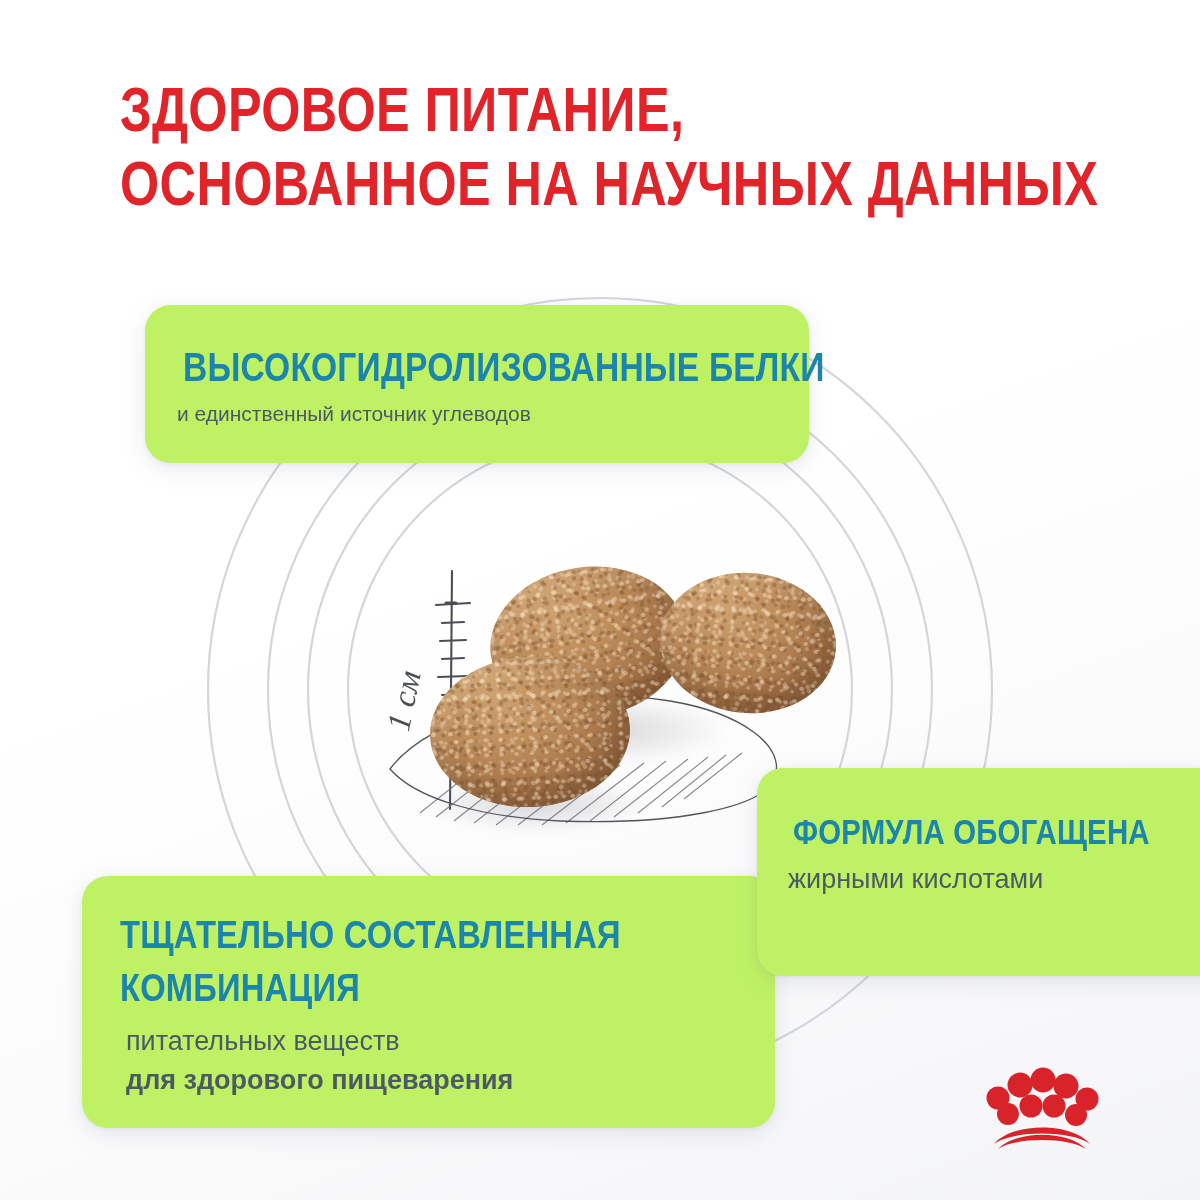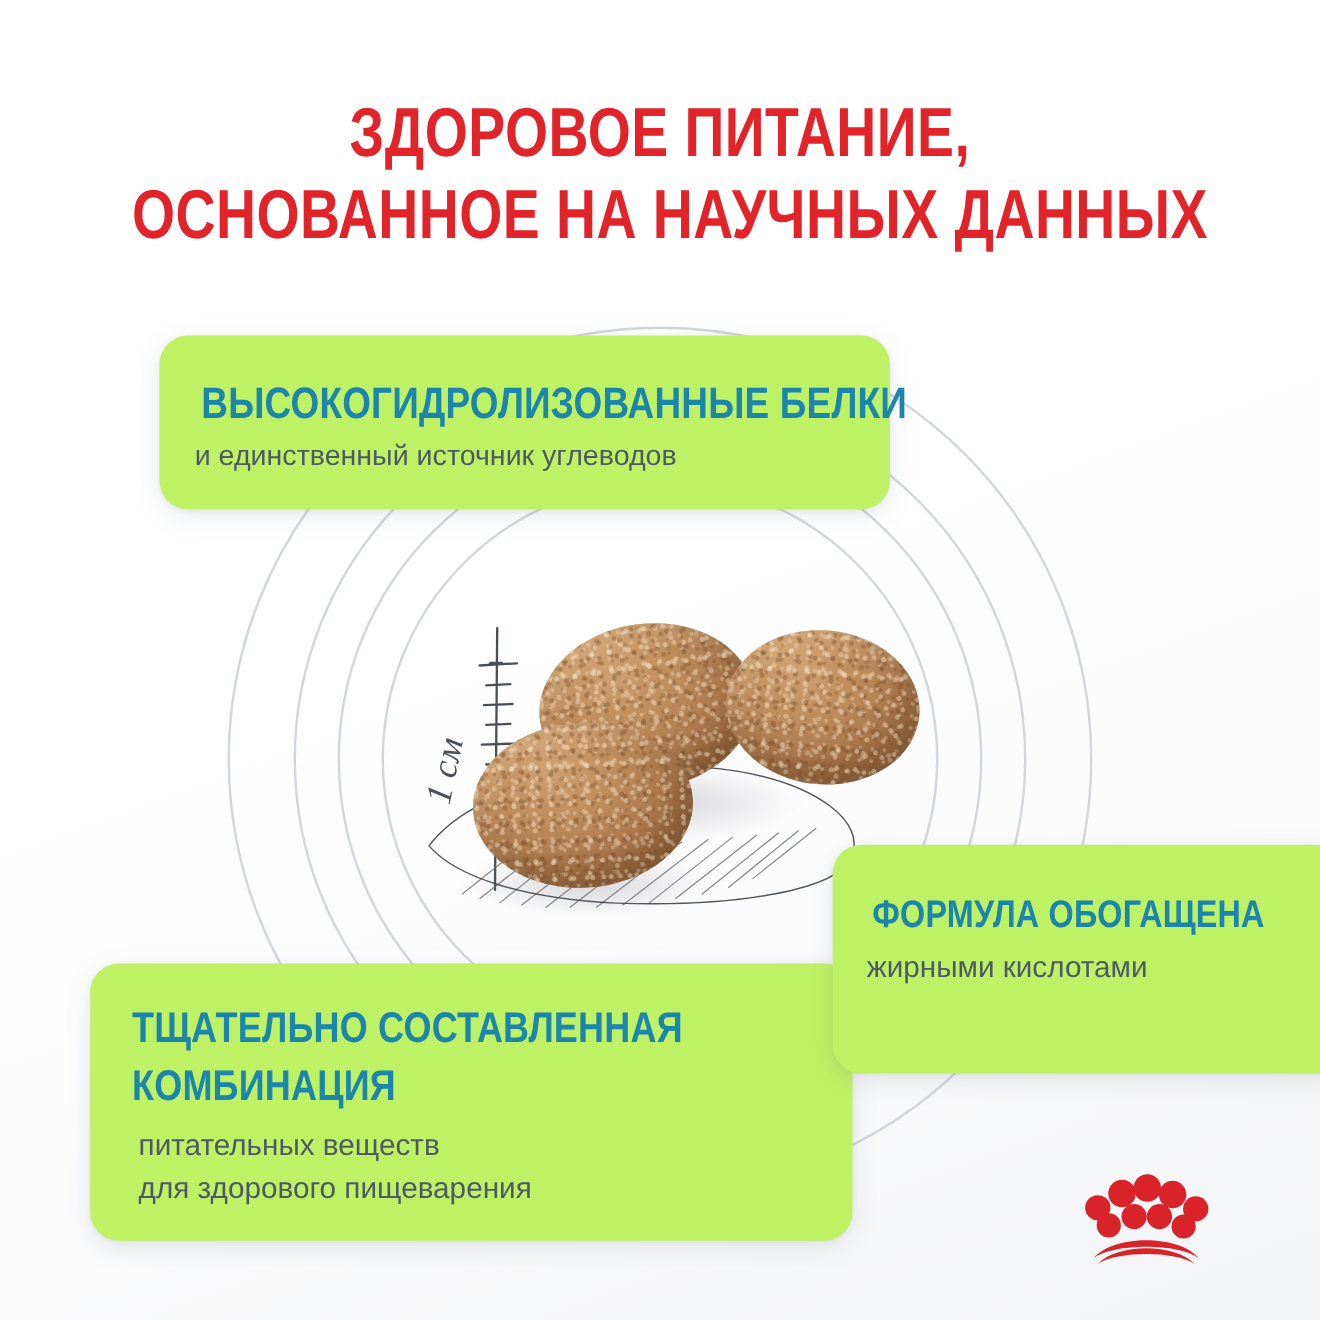--- a/index.html
+++ b/index.html
@@ -9,22 +9,20 @@
     background: linear-gradient(160deg,#ffffff 0%,#ffffff 45%,#fbfbfc 70%,#f3f4f6 100%);
     position:relative; overflow:hidden;
   }
 
   
   .arcs { position:absolute; inset:0; pointer-events:none; }
 
   
   .title-block{
     position:absolute; top:72px; left:0; width:1200px;
-    text-align:center;
-    margin-top:12px;
   }
   .title-line{
     color:#E1232A;
     font-family:"Liberation Sans Narrow","Liberation Sans",sans-serif;
     font-weight:bold;
     font-size:63px;
     line-height:74px;
     letter-spacing:0.5px;
     transform:scaleX(0.80);
     transform-origin:center center;
@@ -50,21 +48,21 @@
   .card-sub{
     color:#4D5A66;
     font-family:"Liberation Sans","Liberation Sans",sans-serif;
     font-weight:normal;
     white-space:nowrap;
   }
 
   
   #card-protein{ left:145px; top:305px; width:664px; height:158px; }
   #card-protein .card-head{ font-size:40px; line-height:44px; margin:40px 0 0 38px; }
-  #card-protein .card-sub { font-size:26px; line-height:34px; margin:8px 0 0 32px; }
+  #card-protein .card-sub { font-size:21px; line-height:34px; margin:8px 0 0 32px; }
 
   
   #card-combination{ left:82px; top:876px; width:693px; height:252px; }
   #card-combination .card-head{ font-size:39px; line-height:53px; margin:32px 0 0 38px; }
   #card-combination .card-sub { font-size:27px; line-height:39px; margin:8px 0 0 44px; }
 
   
   #card-omega{ left:757px; top:768px; width:468px; height:208px; }
   #card-omega .card-head{ font-size:35px; line-height:40px; margin:44px 0 0 36px; }
   #card-omega .card-sub { font-size:27px; line-height:38px; margin:8px 0 0 31px; }
@@ -185,21 +183,21 @@
 
 <div class="card" id="card-protein">
   <div class="card-head">ВЫСОКОГИДРОЛИЗОВАННЫЕ БЕЛКИ</div>
   <div class="card-sub">и единственный источник углеводов</div>
 </div>
 
 <div class="card" id="card-combination">
   <div class="card-head">ТЩАТЕЛЬНО СОСТАВЛЕННАЯ</div>
   <div class="card-head" style="margin-top:0;">КОМБИНАЦИЯ</div>
   <div class="card-sub">питательных веществ</div>
-  <div class="card-sub" style="margin-top:0;">для здорового пищеварения</div>
+  <div class="card-sub" style="margin-top:0;font-weight:bold;">для здорового пищеварения</div>
 </div>
 
 <div class="card" id="card-omega">
   <div class="card-head">ФОРМУЛА ОБОГАЩЕНА</div>
   <div class="card-sub">жирными кислотами</div>
 </div>
 
 <div id="brand-logo">
   <svg width="120" height="92" viewBox="0 0 120 92">
     <g fill="#D8232A">

